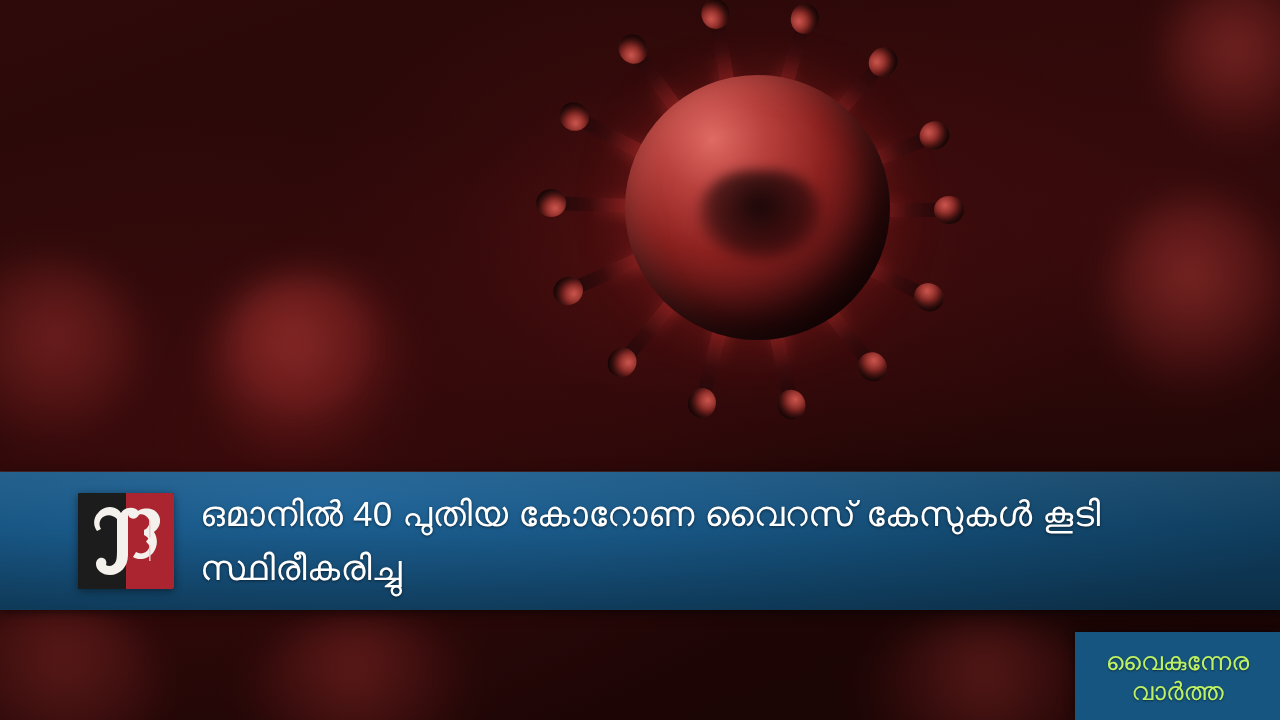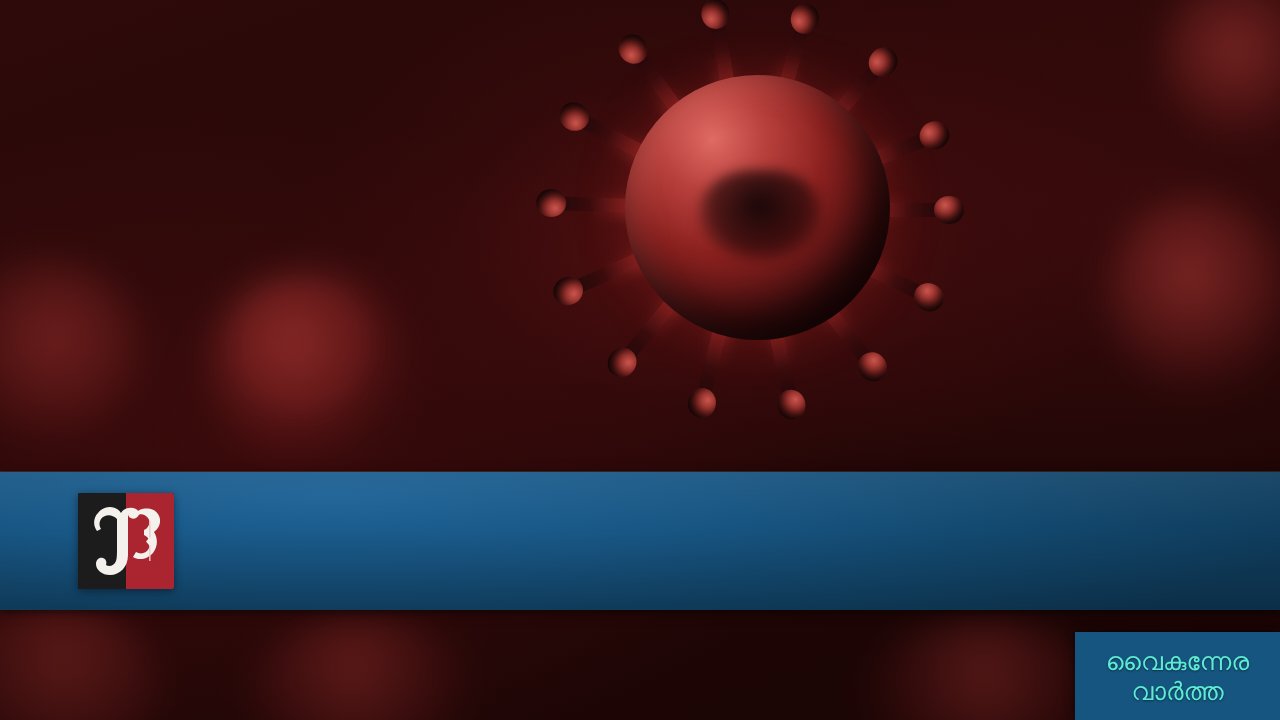--- a/index.html
+++ b/index.html
@@ -156,21 +156,21 @@
   .headline .l2 { display: block; }
 
   
   .badge {
     position: absolute;
     left: 1075px;
     top: 632px;
     width: 205px;
     height: 88px;
     background: #15557f;
-    color: #5eead4;
+    color: #bef264;
     display: flex;
     flex-direction: column;
     align-items: center;
     justify-content: center;
     font-size: 25px;
     line-height: 1.22;
     text-align: center;
     text-shadow: 0 1px 2px rgba(0,0,0,0.45);
     box-shadow: -2px -2px 8px rgba(0,0,0,0.4);
   }
@@ -269,20 +269,24 @@
                  C31 74, 36 73, 38 68 C39 65, 39 60, 39 54 L39 26 C34 21, 27 21, 23 26 C21 29, 21 33, 23 36
                  L19 38 C15 33, 15 25, 20 20 Z" fill="#f4f1ec"></path>
         <path d="M60 18 C66 14, 76 15, 80 21 C84 27, 82 35, 76 39 C80 45, 80 54, 75 60
                  C70 66, 61 68, 55 64 L58 59 C63 62, 69 60, 71 55 C73 50, 71 44, 66 42
                  L66 37 C71 35, 73 29, 70 25 C67 21, 62 20, 59 23 Z" fill="#f4f1ec"></path>
         <rect x="71" y="28" width="1.6" height="40" fill="#e8c9cc" opacity="0.85"></rect>
         <path d="M71.8 44 L75.6 48.5 L71.8 53 L68 48.5 Z" fill="#f4f1ec"></path>
       </svg>
     </div>
 
+    <div class="headline">
+      <span class="l1">ഒമാനിൽ 40 പുതിയ കോറോണ വൈറസ് കേസുകൾ കൂടി</span>
+      <span class="l2">സ്ഥിരീകരിച്ചു</span>
+    </div>
   </div>
 
   <div class="badge">
     <span>വൈകുന്നേര</span>
     <span>വാർത്ത</span>
   </div>
 
 </div>
 
 </body></html>

